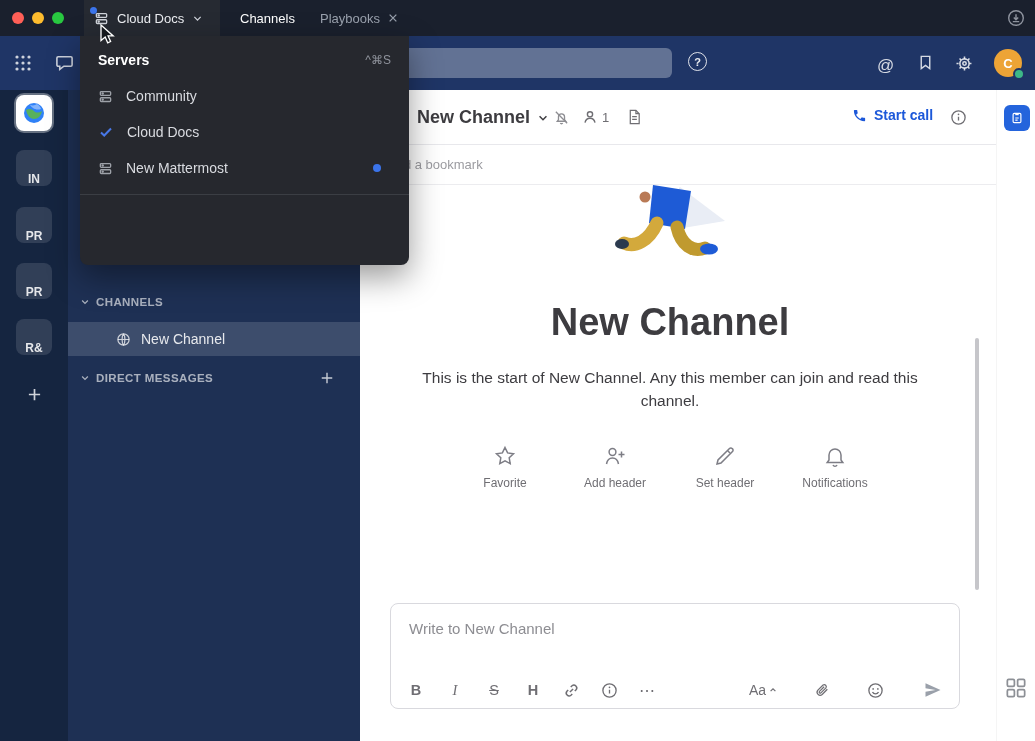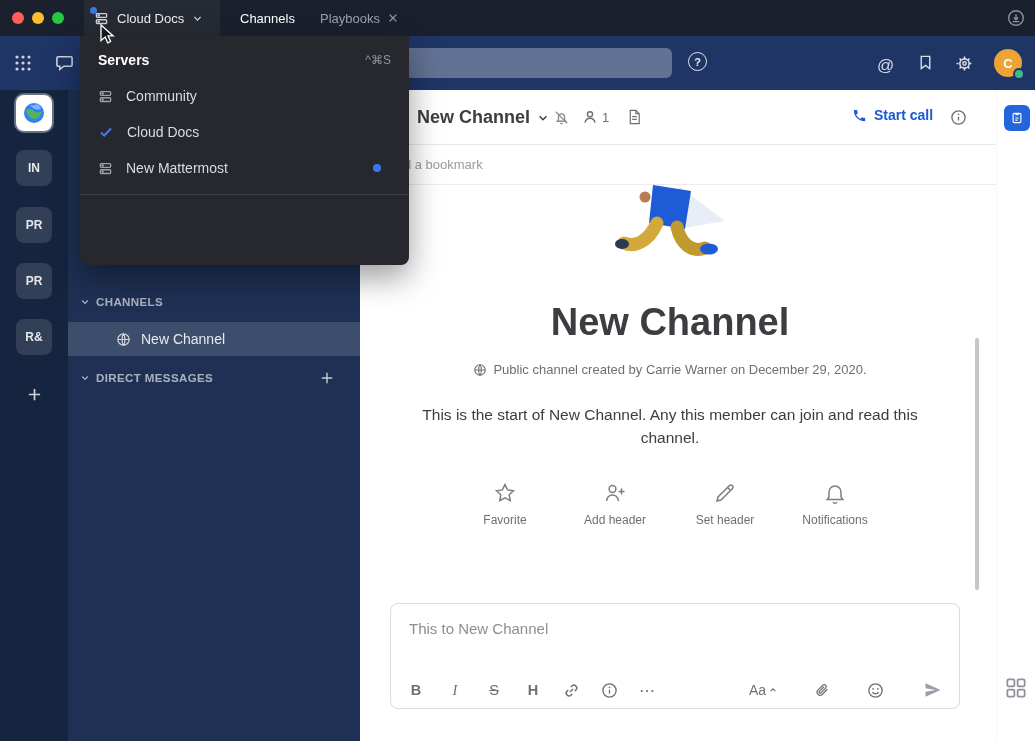--- a/index.html
+++ b/index.html
@@ -21,21 +21,21 @@
   .searchbox { left:362px; top:12px; width:310px; height:30px; border-radius:6px; background:rgba(255,255,255,0.30); }
   .help-circle { left:688px; top:52px; width:19px; height:19px; border:1.6px solid rgba(255,255,255,0.85);
     border-radius:50%; color:rgba(255,255,255,0.9); font-size:11px; font-weight:bold; display:flex; align-items:center; justify-content:center; }
   .avatar { width:28px; height:28px; border-radius:50%; background:#eda436; color:#fff; font-weight:bold;
     font-size:13px; display:flex; align-items:center; justify-content:center; }
   .avatar-badge { right:-3px; bottom:-3px; width:12px; height:12px; border-radius:50%; background:#3db887; border:2px solid #1f3566; }
 
   
   .teams { left:0; top:90px; width:68px; height:651px; background:#152540; }
   .team-badge { left:16px; width:36px; height:36px; border-radius:8px; background:rgba(255,255,255,0.12);
-    color:rgba(255,255,255,0.88); font-size:12px; font-weight:bold; display:flex; align-items:center; justify-content:center; }
+    color:rgba(255,255,255,0.88); font-size:12px; font-weight:bold; display:flex; align-items:flex-end; justify-content:center; }
   .team-globe { left:16px; width:36px; height:36px; border-radius:8px; background:#fff; display:flex; align-items:center; justify-content:center; box-shadow:0 0 0 2px rgba(255,255,255,0.35); }
 
   
   .csidebar { left:68px; top:90px; width:292px; height:651px; background:#1e3054; }
   .section-head { color:rgba(255,255,255,0.62); font-size:11.5px; font-weight:bold; letter-spacing:0.4px; display:flex; align-items:center; gap:6px; }
   .chan-row { left:0; width:292px; height:34px; background:rgba(255,255,255,0.14); display:flex; align-items:center; gap:10px; padding-left:48px; color:rgba(255,255,255,0.88); font-size:14px; }
 
   
   .main { left:360px; top:90px; width:636px; height:651px; background:#fff; }
   .chan-header { left:0; top:0; width:636px; height:55px; border-bottom:1px solid #e8e8ec; }
@@ -268,29 +268,20 @@
         <polygon points="85,2 130,36 82,44" fill="#e9edf5"></polygon>
         <polygon points="85,2 82,44 68,30" fill="#d9e0ec"></polygon>
         <path d="M58 0 L96 6 L90 44 L54 38 Z" fill="#1e5bd6"></path>
         <circle cx="50" cy="12" r="5.5" fill="#b97a56"></circle>
         <path d="M62 38 C 54 56 40 63 29 58" stroke="#d3a93c" stroke-width="13" fill="none" stroke-linecap="round"></path>
         <path d="M82 42 C 86 60 98 68 110 63" stroke="#c09a2f" stroke-width="13" fill="none" stroke-linecap="round"></path>
         <ellipse cx="114" cy="64" rx="9" ry="5.5" fill="#1e5bd6"></ellipse>
         <ellipse cx="27" cy="59" rx="7" ry="5" fill="#2b3a4e"></ellipse>
       </svg>
       <div class="intro-title" style="margin-top:12px;">New Channel</div>
-      <div style="margin-top:18px;">
-        <span class="meta">
-          <svg width="14" height="14" viewBox="0 0 16 16" fill="none" stroke="#6f6e73" stroke-width="1.2">
-            <circle cx="8" cy="8" r="6"></circle>
-              <path d="M2 8h12M8 2c2 2 2 10 0 12M8 2c-2 2-2 10 0 12"></path>
-          </svg>
-          <span>Public channel created by Carrie Warner on December 29, 2020.</span>
-        </span>
-      </div>
       <div class="desc" style="margin-top:22px;">This is the start of New Channel. Any this member can join and read this channel.</div>
 
       <div style="margin-top:32px; display:flex; justify-content:center; gap:34px;">
         <div class="action-item">
           <svg width="24" height="24" viewBox="0 0 24 24" fill="none" stroke="currentColor" stroke-width="1.5">
             <path d="M12 3.5l2.6 5.4 5.9.8-4.3 4.1 1 5.8-5.2-2.8-5.2 2.8 1-5.8L3.5 9.7l5.9-.8z"></path>
           </svg>
           <span>Favorite</span>
         </div>
         <div class="action-item">
@@ -312,21 +303,21 @@
           <svg width="24" height="24" viewBox="0 0 24 24" fill="none" stroke="currentColor" stroke-width="1.5">
             <path d="M6 16v-5a6 6 0 1 1 12 0v5l1.8 2.5H4.2z"></path>
               <path d="M10 21a2.2 2.2 0 0 0 4 0"></path>
           </svg>
           <span>Notifications</span>
         </div>
       </div>
     </div>
 
     <div class="abs composer">
-      <div class="abs composer-ph">This to New Channel</div>
+      <div class="abs composer-ph">Write to New Channel</div>
       <div class="abs fmt-row">
         <span class="fmt-btn" style="font-weight:bold;">B</span>
         <span class="fmt-btn" style="font-style:italic; font-family:'Liberation Serif', serif;">I</span>
         <span class="fmt-btn" style="text-decoration:line-through;">S</span>
         <span class="fmt-btn" style="font-weight:bold;">H</span>
         <span>
           <svg width="17" height="17" viewBox="0 0 16 16" fill="none" stroke="currentColor" stroke-width="1.4">
             <path d="M6.5 9.5l3-3"></path>
               <path d="M7.3 4.7l1.2-1.2a2.7 2.7 0 0 1 3.8 3.8l-1.2 1.2"></path>
               <path d="M8.7 11.3l-1.2 1.2a2.7 2.7 0 0 1-3.8-3.8l1.2-1.2"></path>

